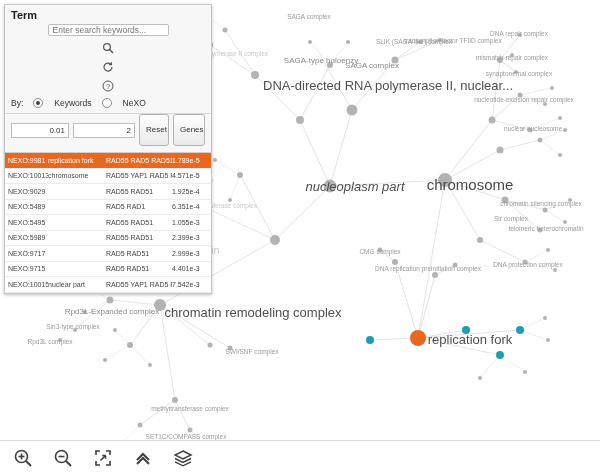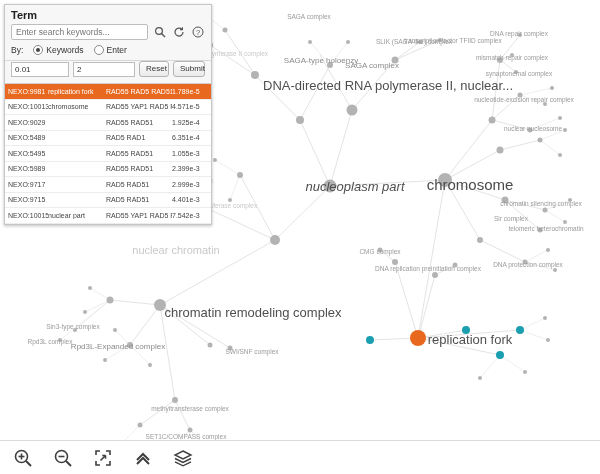--- a/index.html
+++ b/index.html
@@ -58,20 +58,21 @@
     font-size: 11px;
     font-weight: bold;
     color: #222;
     padding: 4px 6px 3px 6px;
   }
   .search-row {
     display: flex;
     align-items: center;
     padding: 0 6px 4px 6px;
     gap: 4px;
+    flex-direction: column;
   }
   .search-input {
     flex: 1;
     height: 16px;
     border: 1px solid #bdbdbd;
     background: #fff;
     font-size: 8.5px;
     color: #9a9a9a;
     padding: 0 4px;
     box-sizing: border-box;
@@ -85,21 +86,21 @@
   }
   .icon-btn svg { display: block; }
 
   .radio-row {
     display: flex;
     gap: 10px;
     padding: 1px 6px 5px 6px;
     font-size: 8.5px;
     color: #333;
   }
-  .radio-item { display: flex; align-items: center; gap: 3px; }
+  .radio-item { display: flex; align-items: center; gap: 11px; }
   .radio {
     width: 8px; height: 8px;
     border: 1px solid #8a8a8a;
     border-radius: 50%;
     background: #fff;
     display: inline-block;
     position: relative;
   }
   .radio.checked::after {
     content: "";
@@ -137,24 +138,25 @@
     padding: 0 6px 6px 6px;
   }
   .cutoff-input {
     width: 58px; height: 15px;
     border: 1px solid #bdbdbd;
     background: #fff;
     font-size: 8px;
     padding: 0 3px;
     box-sizing: border-box;
     color: #333;
+    text-align: right;
   }
   .cutoff-input.wide { width: 62px; }
   .btn {
-    height: 16px;
+    height: 32px;
     min-width: 30px;
     border: 1px solid #b4b4b4;
     border-radius: 3px;
     background: linear-gradient(#fdfdfd, #eaeaea);
     font-size: 8px;
     color: #333;
     padding: 0 6px;
     cursor: pointer;
     line-height: 14px;
   }
@@ -377,21 +379,21 @@
         <div class="node-label lbl-xs" style="left: 541px; top: 203px;">chromatin silencing complex</div>
         <div class="node-label lbl-xs" style="left: 511px; top: 218px;">Sir complex</div>
         <div class="node-label lbl-xs" style="left: 546px; top: 228px;">telomeric heterochromatin</div>
         <div class="node-label lbl-xs" style="left: 380px; top: 251px;">CMG complex</div>
         <div class="node-label lbl-xs" style="left: 428px; top: 268px;">DNA replication preinitiation complex</div>
         <div class="node-label lbl-xs" style="left: 528px; top: 264px;">DNA protection complex</div>
         <div class="node-label lbl-xs lbl-faint" style="left: 228px; top: 53px;">RNA polymerase II complex</div>
         <div class="node-label lbl-xs lbl-faint" style="left: 192px; top: 135px;">nucleosome</div>
         <div class="node-label lbl-xs lbl-faint" style="left: 196px; top: 205px;">H4/H2A histone acetyltransferase complex</div>
         <div class="node-label lbl-xs lbl-faint" style="left: 163px; top: 180px;">histone methyltransferase complex</div>
-        <div class="node-label lbl-sm" style="left: 118px; top: 311px; margin-top: 35px;">Rpd3L-Expanded complex</div>
+        <div class="node-label lbl-sm" style="left: 112px; top: 311px;">Rpd3L-Expanded complex</div>
         <div class="node-label lbl-xs" style="left: 73px; top: 326px;">Sin3-type complex</div>
         <div class="node-label lbl-xs" style="left: 50px; top: 341px;">Rpd3L complex</div>
         <div class="node-label lbl-xs" style="left: 252px; top: 351px;">SWI/SNF complex</div>
         <div class="node-label lbl-xs" style="left: 190px; top: 408px;">methyltransferase complex</div>
         <div class="node-label lbl-xs" style="left: 186px; top: 436px;">SET1C/COMPASS complex</div>
       </div>
   </div>
 
   <div id="panel">
     <div class="panel-title">Term</div>
@@ -419,32 +421,32 @@
     </div>
 
     <div class="radio-row">
       <span>By:</span>
       <span class="radio-item">
         <span class="radio checked"></span>
         <span>Keywords</span>
       </span>
       <span class="radio-item">
         <span class="radio"></span>
-        <span>Enter</span>
+        <span>NeXO</span>
       </span>
     </div>
 
     <div class="section-sep"></div>
 
 
     <div class="cutoff-row">
       <input class="cutoff-input" type="text" value="0.01" style="">
       <input class="cutoff-input wide" type="text" value="2" style="">
       <button class="btn">Reset</button>
-      <button class="btn">Submit</button>
+      <button class="btn">Genes</button>
     </div>
 
     <div class="results" id="results-table">
         <div class="res-row selected">
           <div class="c0">NEXO:9981</div>
           <div class="c1">replication fork</div>
           <div class="c2">RAD55 RAD5 RAD51 RAD1</div>
           <div class="c3">1.789e-5</div>
         </div>
         <div class="res-row">

